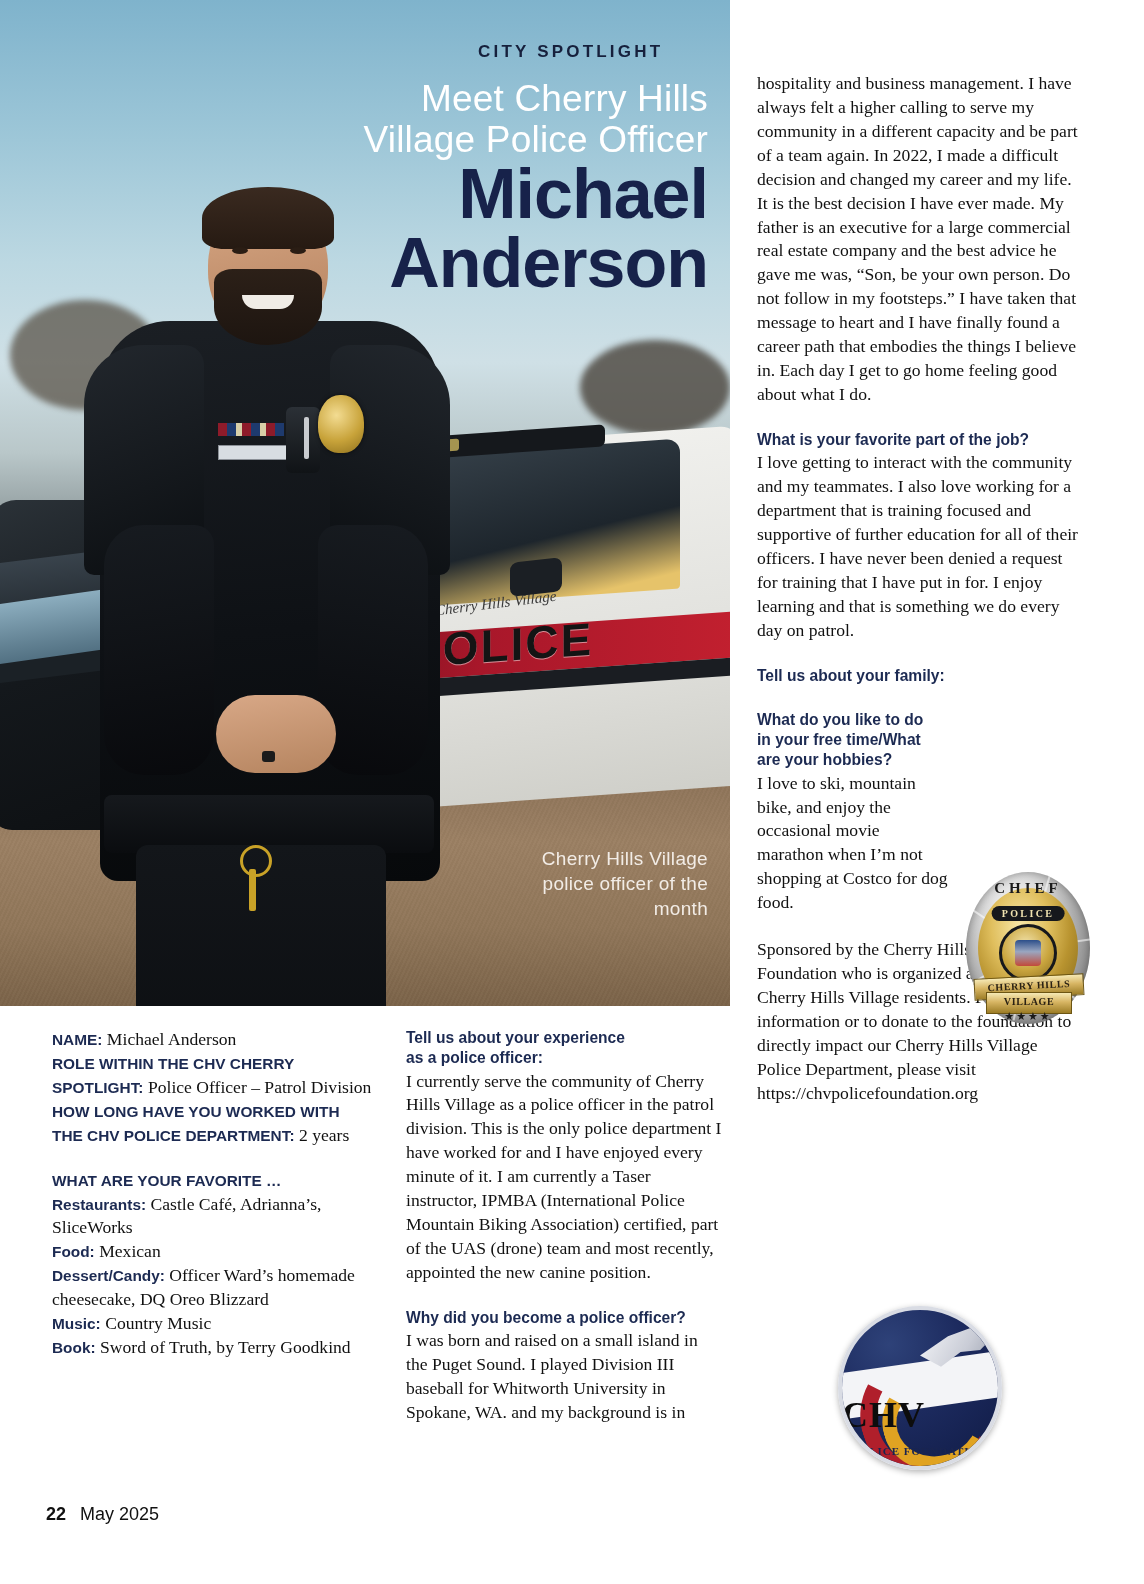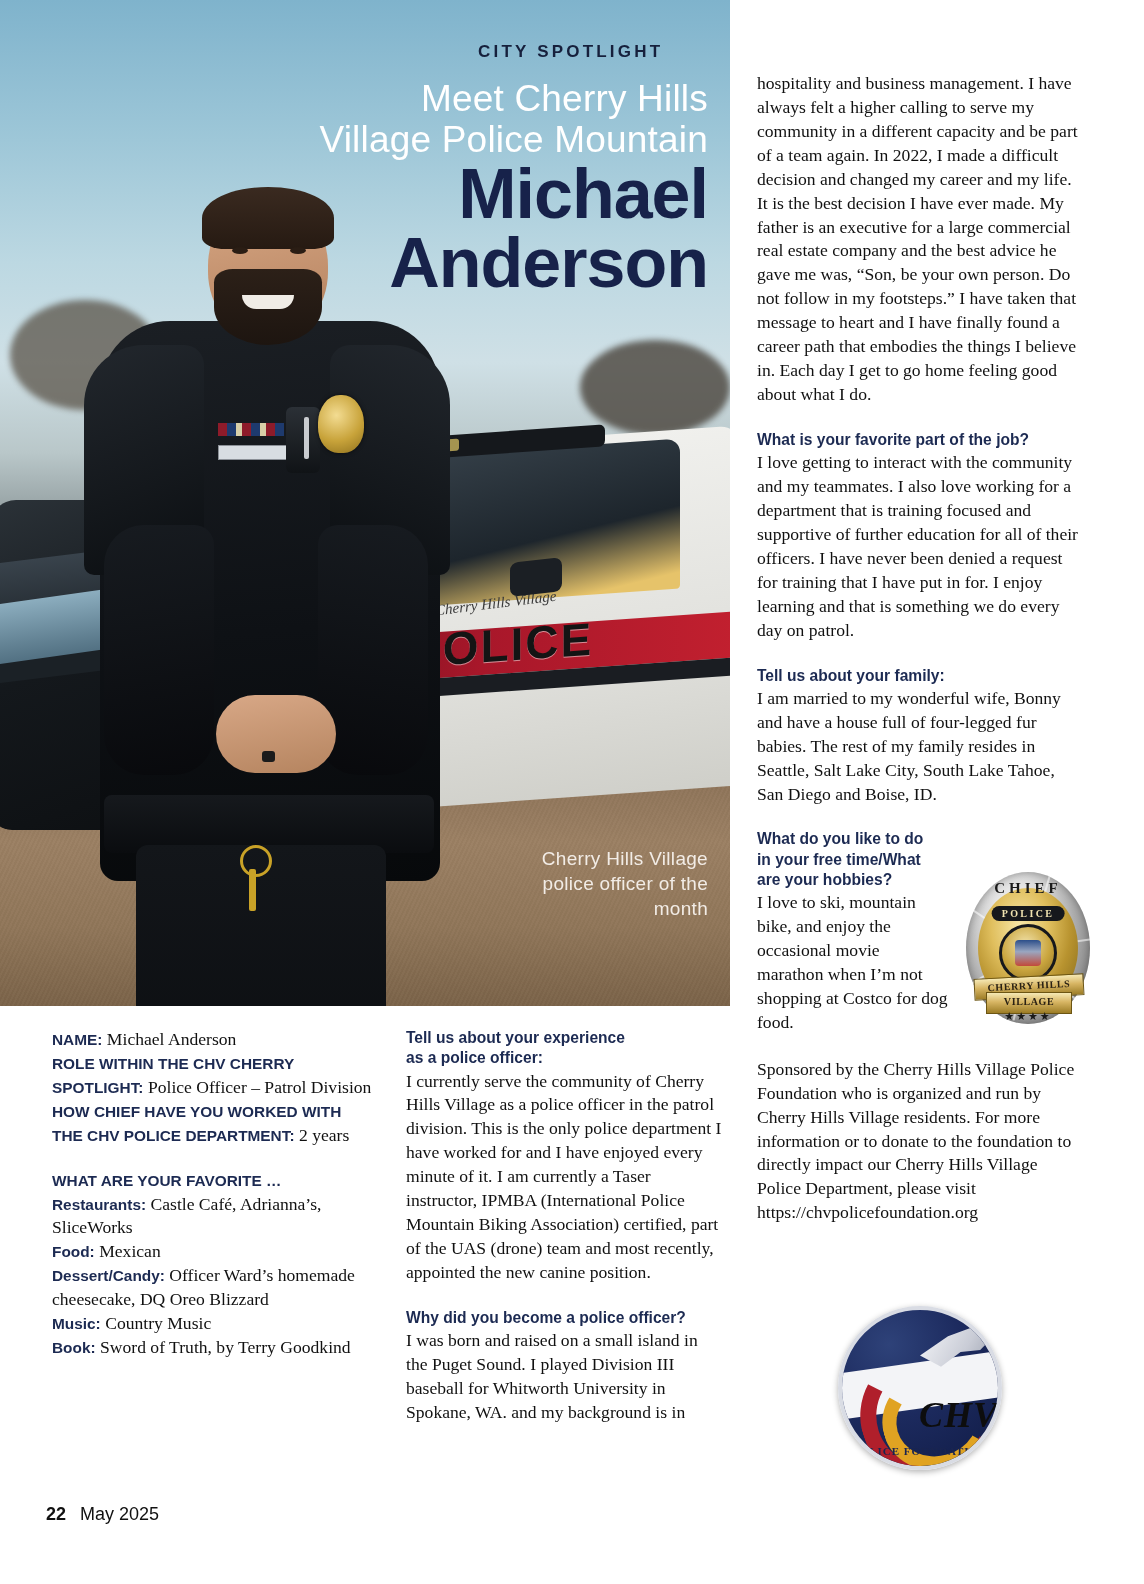--- a/index.html
+++ b/index.html
@@ -158,22 +158,22 @@
      transform:rotate(-8deg);}
   .chv-swoosh{position:absolute;left:18px;top:36px;width:110px;height:104px;border-radius:50%;
      border:16px solid #b01f2b;border-right-color:transparent;border-top-color:transparent;
      transform:rotate(-18deg);}
   .chv-gold{position:absolute;left:40px;top:60px;width:82px;height:72px;border-radius:50%;
      border:14px solid #e0a322;border-right-color:transparent;border-top-color:transparent;
      transform:rotate(-16deg);}
   .chv-eagle{position:absolute;right:8px;top:18px;width:70px;height:46px;
      background:linear-gradient(120deg,#f4f5f8 0%,#c9ccd6 60%,#9aa0ae 100%);
      clip-path:polygon(0% 60%,40% 18%,72% 0%,100% 26%,86% 48%,58% 52%,30% 84%);}
-  .chv-text{position:absolute;left:0;right:0;top:84px;text-align:right;
-     font-family:"Liberation Serif",serif;font-weight:700;font-size:36px;color:#0d0d0d;letter-spacing:1px;font-style:italic;}
+  .chv-text{position:absolute;left:0;right:0;top:84px;text-align:left;
+     font-family:"Liberation Serif",serif;font-weight:700;font-size:36px;color:#0d0d0d;letter-spacing:1px;}
   .chv-foot{position:absolute;left:0;right:0;bottom:9px;text-align:center;
      font-family:"Liberation Serif",serif;font-weight:700;font-size:11px;color:#1a2550;letter-spacing:1px;}
 
   
   .footer{position:absolute;left:46px;top:1504px;font-family:"Liberation Sans",sans-serif;font-size:18px;color:#111;}
   .footer b{font-weight:700;margin-right:14px;}
 </style>
 </head>
 <body>
 
@@ -226,37 +226,36 @@
     <div class="hair"></div>
     <div class="eye" style="left:142px;"></div>
     <div class="eye" style="left:200px;"></div>
     <div class="beard"></div>
     <div class="mouth"></div>
   </div>
 
   <div class="kicker">CITY SPOTLIGHT</div>
   <div class="meet">
     <span>Meet Cherry Hills</span><br>
-    <span>Village Police Mountain</span>
+    <span>Village Police Officer</span>
   </div>
   <div class="bigname">
     <span>Michael</span><br>
     <span>Anderson</span>
   </div>
   <div class="photocap">Cherry Hills Village police officer of the month</div>
 </div>
 
 <div class="col col-right">
   <p class="p">hospitality and business management. I have always felt a higher calling to serve my community in a different capacity and be part of a team again. In 2022, I made a difficult decision and changed my career and my life. It is the best decision I have ever made. My father is an executive for a large commercial real estate company and the best advice he gave me was, “Son, be your own person. Do not follow in my footsteps.” I have taken that message to heart and I have finally found a career path that embodies the things I believe in. Each day I get to go home feeling good about what I do.</p>
   <div class="gap"></div>
   <div class="q">What is your favorite part of the job?</div>
   <p class="p">I love getting to interact with the community and my teammates. I also love working for a department that is training focused and supportive of further education for all of their officers. I have never been denied a request for training that I have put in for. I enjoy learning and that is something we do every day on patrol.</p>
   <div class="gap"></div>
   <div class="q">Tell us about your family:</div>
-  <p class="p">I am married to my wonderful wife, Bonny and have a house full of four-legged fur babies. The rest of my family resides in Seattle, Salt Lake City, South Lake Tahoe, San Diego and Boise, ID.</p>
   <div class="gap"></div>
   <div style="width:196px;">
     <div class="q">
       <span>What do you like to do</span><br>
       <span>in your free time/What</span><br>
       <span>are your hobbies?</span>
     </div>
     <p class="p">I love to ski, mountain bike, and enjoy the occasional movie marathon when I’m not shopping at Costco for dog food.</p>
   </div>
   <div class="gap"></div>
@@ -295,21 +294,21 @@
   <div>
     <span class="lbl">NAME:</span>
     <span>Michael Anderson</span>
   </div>
   <div>
     <span class="lbl">ROLE WITHIN THE CHV CHERRY</span><br>
     <span class="lbl">SPOTLIGHT:</span>
     <span>Police Officer – Patrol Division</span>
   </div>
   <div>
-    <span class="lbl">HOW CHIEF HAVE YOU WORKED WITH</span><br>
+    <span class="lbl">HOW LONG HAVE YOU WORKED WITH</span><br>
     <span class="lbl">THE CHV POLICE DEPARTMENT:</span>
     <span>2 years</span>
   </div>
   <div class="gap"></div>
   <div class="fav-head">WHAT ARE YOUR FAVORITE …</div>
   <div>
     <span class="lbl">Restaurants:</span>
     <span>Castle Café, Adrianna’s, SliceWorks</span>
   </div>
   <div>

